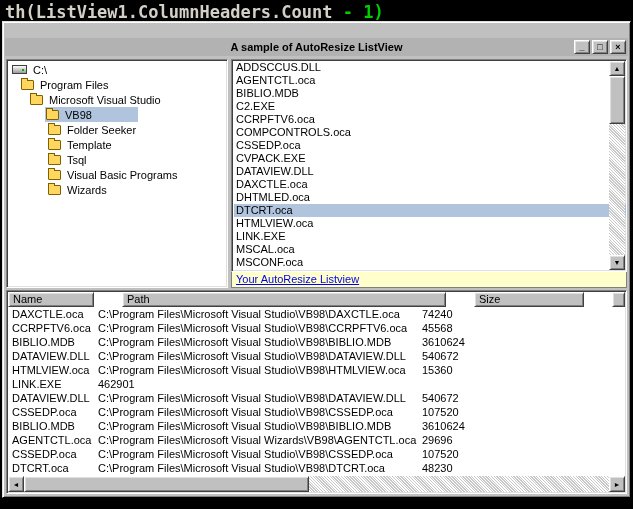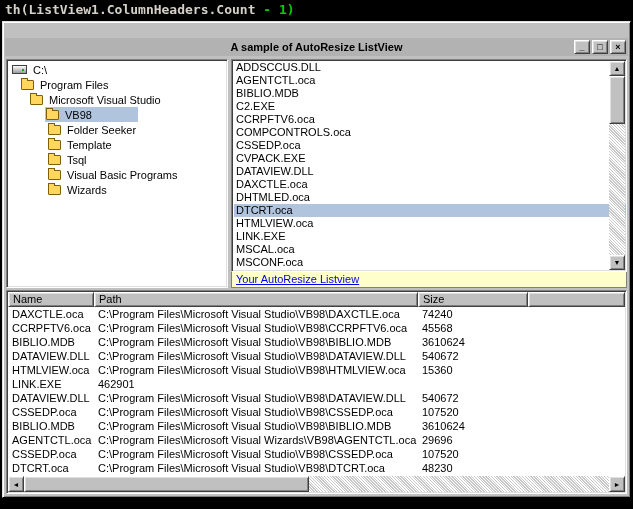--- a/index.html
+++ b/index.html
@@ -5,21 +5,21 @@
   * { box-sizing: border-box; }
   html,body { margin:0; padding:0; }
   body {
     width:633px; height:509px; position:relative; overflow:hidden;
     background:#000; font-family:"Liberation Sans", sans-serif;
   }
 
   
   .code-line {
     position:absolute; top:2px; left:5px; white-space:pre;
-    font-family:"DejaVu Sans Mono", monospace; font-size:13px; font-weight:bold;
+    font-family:"DejaVu Sans Mono", monospace; font-size:17px; font-weight:bold;
     color:#d4d0c8;
   }
   .code-green { color:#00d000; }
 
   
   .raised {
     background:#c0c0c0;
     border:1px solid; border-color:#ffffff #404040 #404040 #ffffff;
     box-shadow: inset 1px 1px 0 #dfdfdf, inset -1px -1px 0 #808080;
   }
@@ -100,21 +100,21 @@
   }
   .sb-thumb-v { position:absolute; top:0; left:0; width:16px; height:48px; }
 
   .link-strip {
     flex:0 0 16px; background:#ffffcc; font-size:11px; padding:1px 4px;
     border:1px solid #808080; border-top:none;
   }
   .link { color:#0000ee; text-decoration:underline; cursor:pointer; }
 
   .table-panel { flex:1; min-height:0; display:flex; flex-direction:column; padding:1px; }
-  .thead { flex:0 0 15px; display:flex; }
+  .thead { flex:0 0 15px; display:flex;gap:28px; }
   .th { font-size:11px; line-height:13px; padding-left:4px; text-align:left; font-weight:normal; }
   .c-name { width:86px; flex:0 0 86px; }
   .c-path { width:324px; flex:0 0 324px; }
   .c-size { width:110px; flex:0 0 110px; }
   .c-fill { flex:1; }
   .tbody { flex:1; overflow:hidden; background:#fff; }
   .tr { display:flex; height:14px; line-height:14px; font-size:11px; white-space:nowrap; }
   .td { padding-left:4px; overflow:hidden; color:#000; }
 
   .hscroll { flex:0 0 16px; display:flex; }

